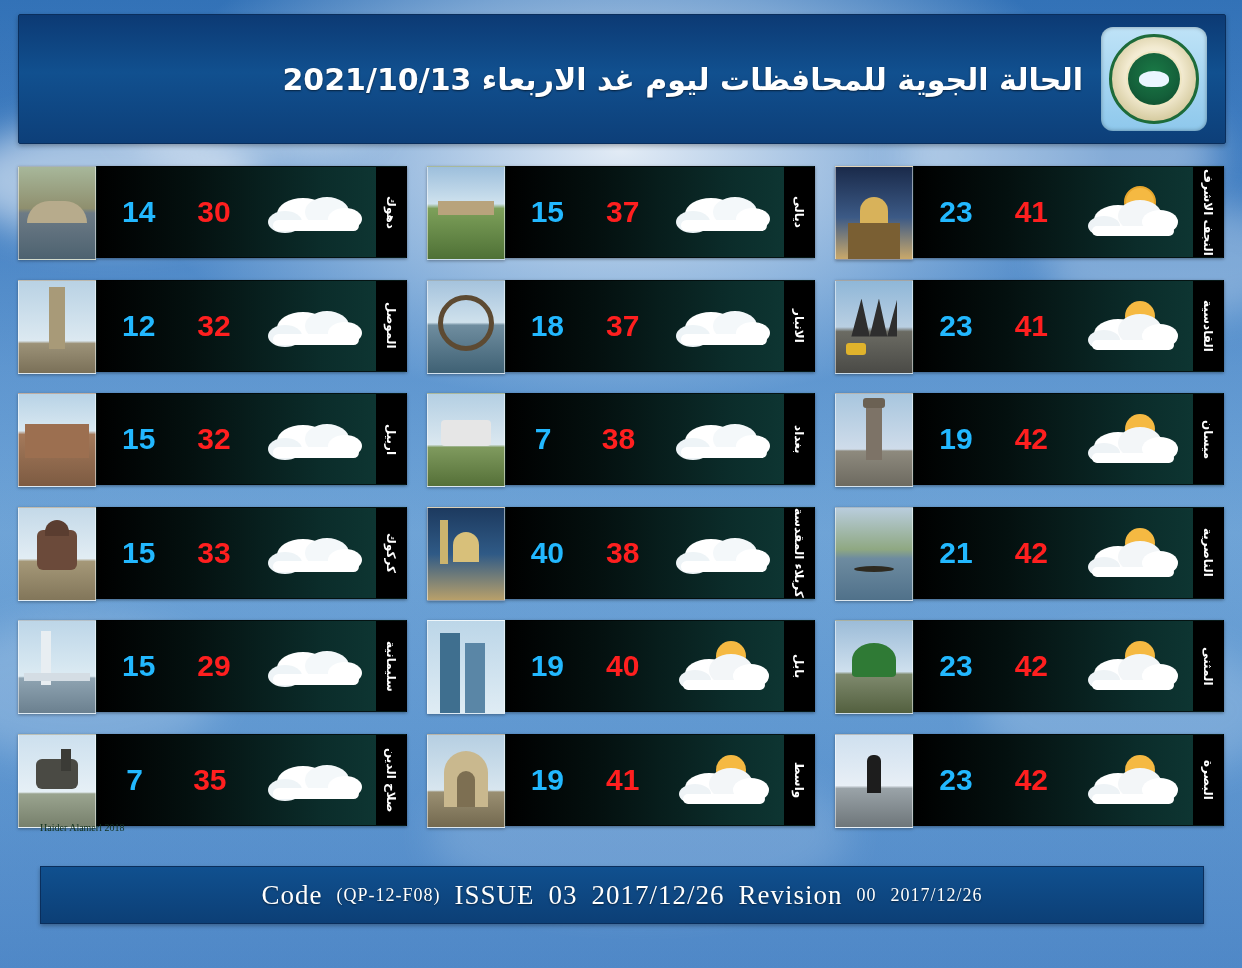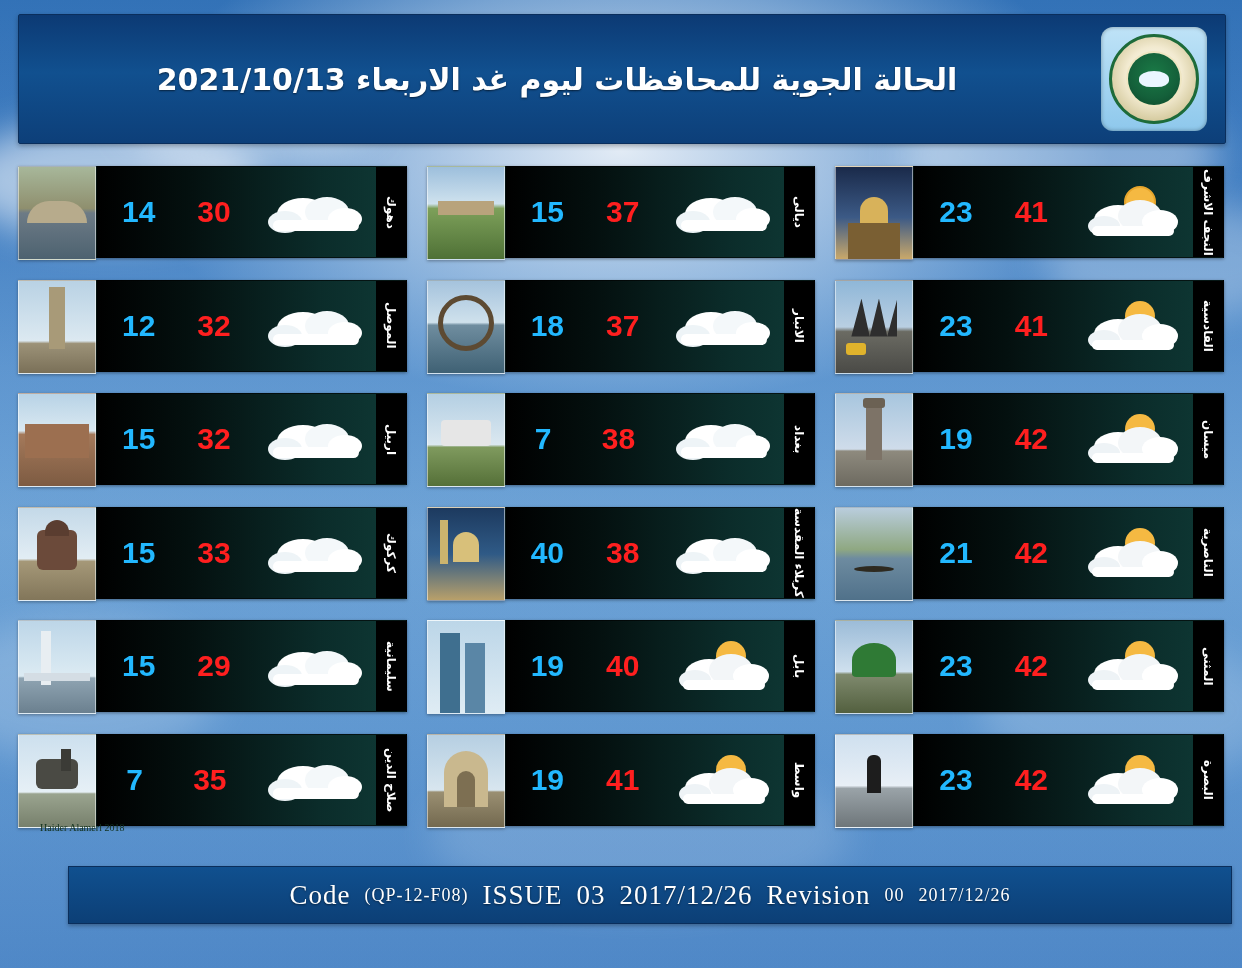--- a/index.html
+++ b/index.html
@@ -46,21 +46,21 @@
   .logo .seal:after{
     content:"";position:absolute;width:52px;height:52px;border-radius:50%;
     background:radial-gradient(circle at 50% 40%, #1a7a46 0%, #14603a 60%, #0d4528 100%);
     box-shadow:0 0 0 2px #efe6c2;
   }
   .logo .seal .bird{
     position:relative;z-index:2;width:30px;height:16px;border-radius:50% 50% 40% 40%;
     background:#eaf6ff;
   }
   .header-title{
-    flex:1;text-align:center;color:#ffffff;
+    flex:1;color:#ffffff;
     font-size:30px;font-weight:bold;letter-spacing:0px;
     padding-left:12px;padding-right:10px;
     text-shadow:0 1px 2px rgba(0,0,0,.55);
     direction:rtl;
   }
 
   .grid{
     position:absolute;left:18px;top:166px;width:1206px;height:672px;
     display:grid;grid-template-columns:1fr 1fr 1fr;
     column-gap:20px;row-gap:0px;
@@ -114,21 +114,20 @@
   .footer{
     position:absolute;left:40px;top:866px;width:1162px;height:56px;
     background:linear-gradient(180deg,#10508f 0%, #0c3f76 100%);
     border:1px solid #0a2e5c;
     display:flex;align-items:center;justify-content:center;
     color:#ffffff;
     font-family:"Liberation Serif",serif;
     font-size:27px;letter-spacing:1px;direction:ltr;
     text-shadow:0 1px 2px rgba(0,0,0,.5);
     box-shadow:0 2px 4px rgba(0,0,0,.3);
-    margin-left:28px;
   }
   .footer span{margin:0 7px;}
   .footer .small{font-size:18px;}
 
   
   .watermark{
     position:absolute;left:430px;top:360px;width:400px;height:330px;
     pointer-events:none;opacity:.30;
   }
   .watermark .ring{

